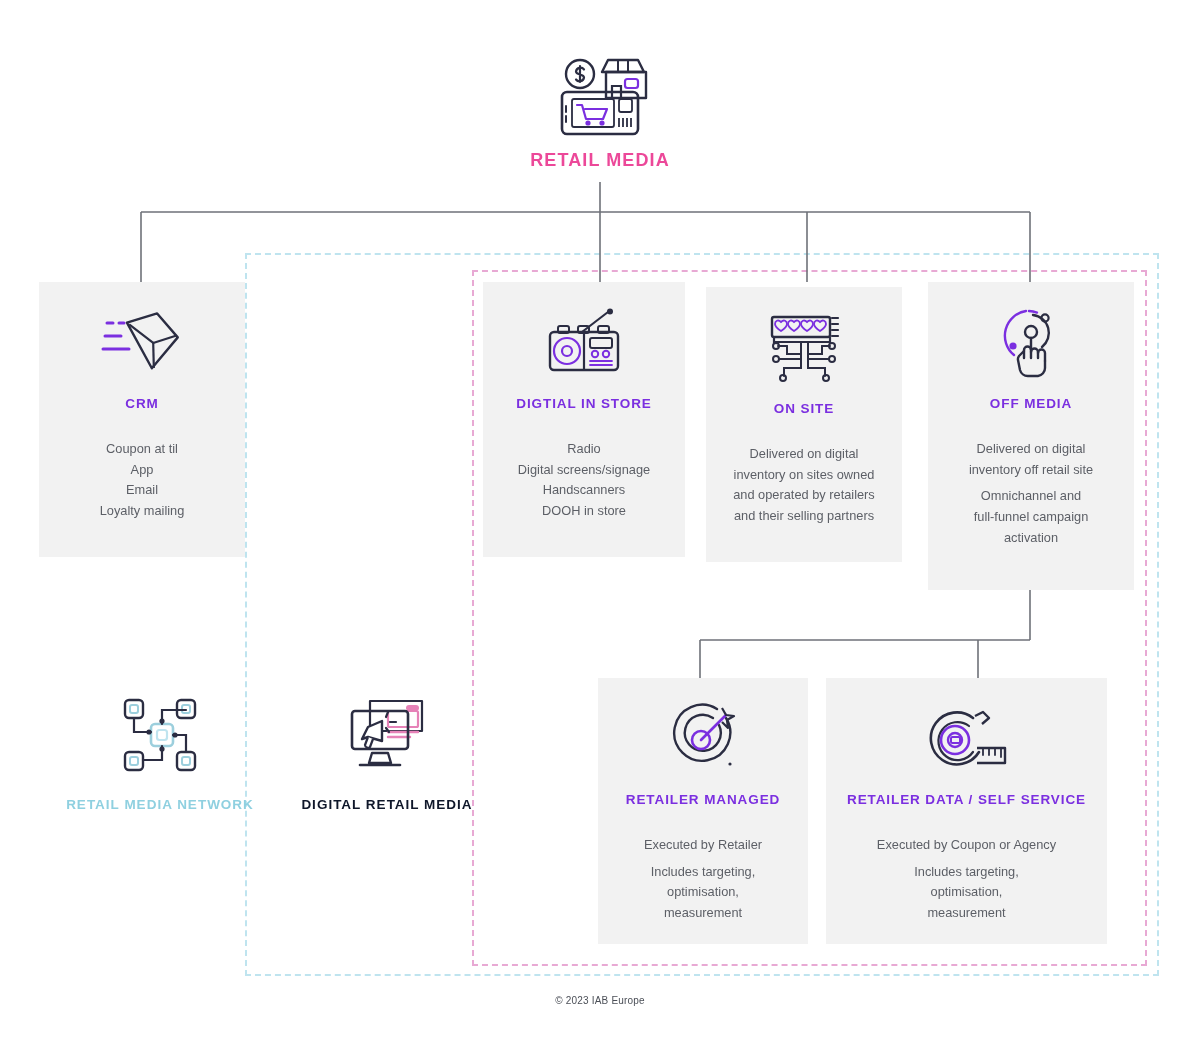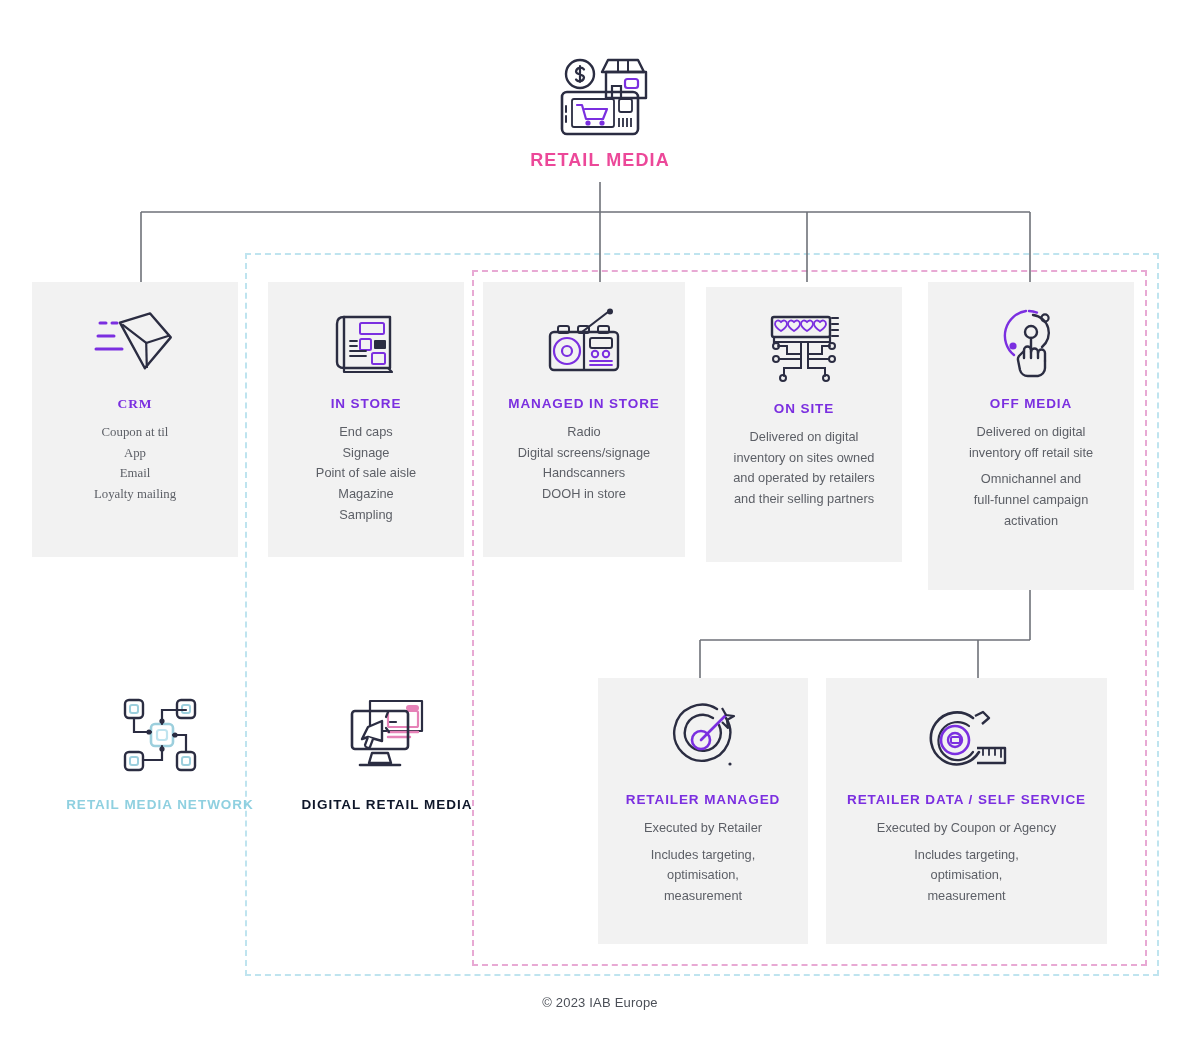--- a/index.html
+++ b/index.html
@@ -38,28 +38,28 @@
     text-align:center;
   }
   .card-icon{height:78px;display:flex;align-items:center;justify-content:center;}
   .card-title{
     margin-top:14px;
     font-size:13.5px;font-weight:bold;letter-spacing:.9px;
     color:#7b2fe0;
     line-height:1.25;
   }
   .card-body{
-    margin-top:9px;
+    margin-top:26px;
     font-size:12.8px;color:#5c5f66;line-height:1.62;
     white-space:pre-line;
   }
   .card-body.second{margin-top:6px;}
 
   
-  #card-crm       {left:32px;  top:282px; width:206px; height:275px;font-family:Liberation Serif, serif;}
+  #card-crm       {left:39px;  top:282px; width:206px; height:275px;}
   #card-instore   {left:268px; top:282px; width:196px; height:275px;}
   #card-digital   {left:483px; top:282px; width:202px; height:275px;}
   #card-onsite    {left:706px; top:287px; width:196px; height:275px;}
   #card-offsite   {left:928px; top:282px; width:206px; height:308px;}
 
   
   #card-managed   {left:598px; top:678px; width:210px; height:266px;}
   #card-selfserve {left:826px; top:678px; width:281px; height:266px;}
 
   
@@ -69,21 +69,21 @@
   .legend-icon{height:90px;display:flex;align-items:center;justify-content:center;}
   .legend-title{
     margin-top:16px;font-size:13.5px;font-weight:bold;letter-spacing:1px;line-height:1.35;
   }
   #legend-rmn .legend-title{color:#8fd0e0;}
   #legend-drm .legend-title{color:#0f172a;}
 
   
   #footer{
     position:absolute;left:0;top:995px;width:1200px;text-align:center;
-    font-size:13px;color:#4b4f57;letter-spacing:.2px;
+    font-size:10px;color:#4b4f57;letter-spacing:.2px;
   }
 </style>
 </head>
 <body>
 
 <div class="stage">
 
   <div class="dash-box" id="rmn-box"></div>
   <div class="dash-box" id="drm-box"></div>
 
@@ -144,60 +144,40 @@
         <path d="M4 39 h26" stroke="#7b2fe0" stroke-width="3" stroke-linecap="round"></path>
       </svg>
     </div>
     <div class="card-title">CRM</div>
     <div class="card-body">Coupon at til
 App
 Email
 Loyalty mailing</div>
   </div>
 
-  <div class="card" id="card-instore">
-    <div class="card-icon">
-      <svg width="72" height="68" viewBox="0 0 72 68" fill="none">
-        <path d="M14 8 c-5 0 -7 3 -7 7 v38 c0 4 3 6 7 6" stroke="#2b2d42" stroke-width="2.4" stroke-linecap="round"></path>
-        <path d="M14 8 h46 v51 h-46 z" stroke="#2b2d42" stroke-width="2.4" stroke-linejoin="round"></path>
-        <rect x="30" y="14" width="24" height="11" rx="1.5" stroke="#7b2fe0" stroke-width="2"></rect>
-        <rect x="30" y="30" width="11" height="11" rx="1.5" stroke="#7b2fe0" stroke-width="2"></rect>
-        <rect x="44" y="31" width="12" height="9" rx="1" fill="#2b2d42"></rect>
-        <rect x="42" y="44" width="13" height="11" rx="1.5" stroke="#7b2fe0" stroke-width="2"></rect>
-        <path d="M20 32 h7 M20 37 h7 M20 42 h16 M20 47 h16" stroke="#2b2d42" stroke-width="1.8" stroke-linecap="round"></path>
-        <path d="M14 59 h44 l4 4 h-48 z" stroke="#2b2d42" stroke-width="2.2" stroke-linejoin="round"></path>
-      </svg>
-    </div>
-    <div class="card-title">IN STORE</div>
-    <div class="card-body">End caps
-Signage
-Point of sale aisle
-Magazine
-Sampling</div>
-  </div>
 
   <div class="card" id="card-digital">
     <div class="card-icon">
       <svg width="84" height="70" viewBox="0 0 84 70" fill="none">
         <path d="M40 24 L66 4" stroke="#2b2d42" stroke-width="2.2" stroke-linecap="round"></path>
         <circle cx="68" cy="3.5" r="3" fill="#2b2d42"></circle>
         <rect x="8" y="24" width="68" height="38" rx="4" stroke="#2b2d42" stroke-width="2.4"></rect>
         <rect x="16" y="18" width="11" height="7" rx="2" stroke="#2b2d42" stroke-width="2"></rect>
         <rect x="36" y="18" width="11" height="7" rx="2" stroke="#2b2d42" stroke-width="2"></rect>
         <rect x="56" y="18" width="11" height="7" rx="2" stroke="#2b2d42" stroke-width="2"></rect>
         <path d="M42 24 v38" stroke="#2b2d42" stroke-width="2.2"></path>
         <circle cx="25" cy="43" r="13" stroke="#7b2fe0" stroke-width="2.2"></circle>
         <circle cx="25" cy="43" r="5" stroke="#7b2fe0" stroke-width="2.2"></circle>
         <rect x="48" y="30" width="22" height="10" rx="2" stroke="#2b2d42" stroke-width="2"></rect>
         <circle cx="53" cy="46" r="3.2" stroke="#7b2fe0" stroke-width="2"></circle>
         <circle cx="64" cy="46" r="3.2" stroke="#7b2fe0" stroke-width="2"></circle>
         <path d="M48 53 h22 M48 57 h22" stroke="#7b2fe0" stroke-width="1.8" stroke-linecap="round"></path>
       </svg>
     </div>
-    <div class="card-title">MANAGED IN STORE</div>
+    <div class="card-title">DIGTIAL IN STORE</div>
     <div class="card-body">Radio
 Digital screens/signage
 Handscanners
 DOOH in store</div>
   </div>
 
   <div class="card" id="card-onsite">
     <div class="card-icon">
       <svg width="80" height="74" viewBox="0 0 80 74" fill="none">
         <rect x="8" y="6" width="58" height="20" rx="2" stroke="#2b2d42" stroke-width="2.4"></rect>

